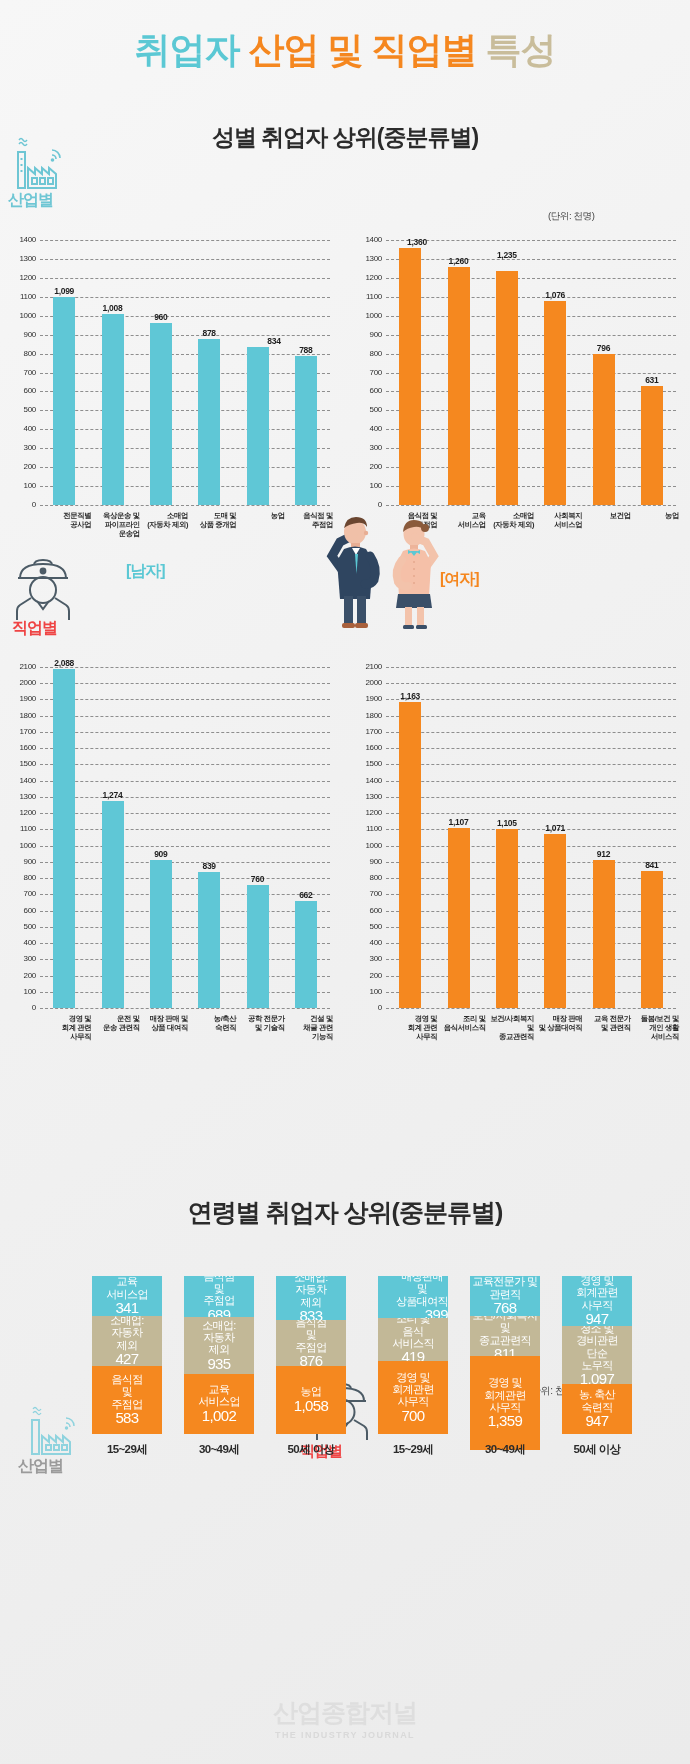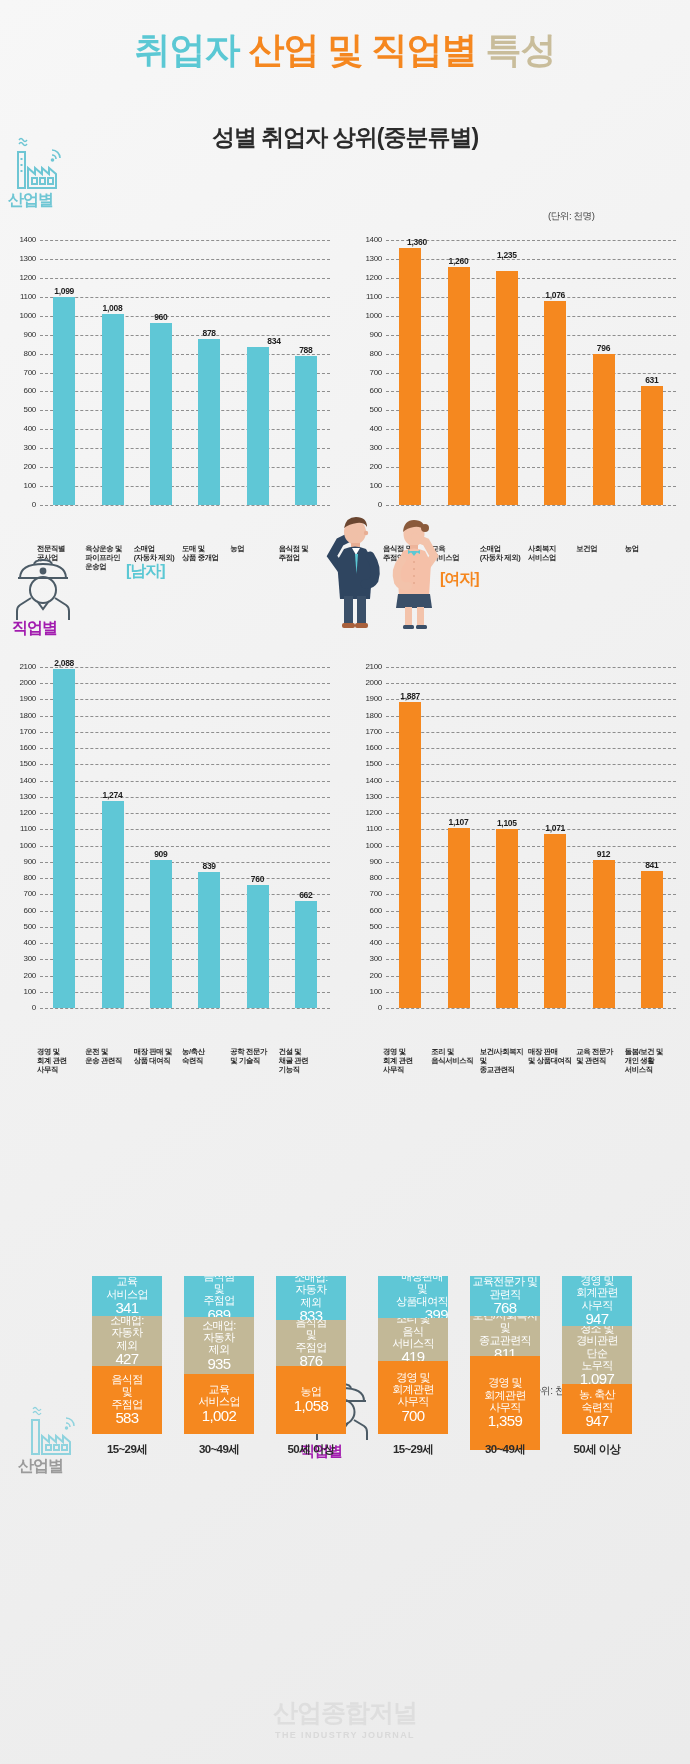--- a/index.html
+++ b/index.html
@@ -36,21 +36,21 @@
     position: absolute; font-size: 9.5px; color: #444; letter-spacing: -0.4px;
   }
 
   
   .side-icon { position: absolute; }
   .side-label {
     position: absolute; font-size: 16px; font-weight: bold;
     letter-spacing: -1px;
   }
   .lbl-industry { color: #6ec6d4; }
-  .lbl-job { color: #a21caf; }
+  .lbl-job { color: #ef4444; }
 
   .gender-label {
     position: absolute; font-size: 16px; font-weight: bold; letter-spacing: -1px;
   }
 
   
   .chart { position: absolute; }
   .ylab {
     position: absolute; font-size: 8px; color: #2f2f2f; text-align: right;
     width: 26px; letter-spacing: -0.3px; line-height: 1;
@@ -61,21 +61,21 @@
   }
   .bar { position: absolute; bottom: 0; }
   .bar-cyan { background: #5fc7d6; }
   .bar-orange { background: #f5881f; }
   .bval {
     position: absolute; font-size: 8.5px; font-weight: bold; color: #1e1e1e;
     text-align: center; white-space: nowrap; letter-spacing: -0.3px;
   }
   .xlab {
     position: absolute; font-size: 7.4px; font-weight: bold; color: #2b2b2b;
-    text-align: left; line-height: 1.22; letter-spacing: -0.4px; margin-top: 33px;
+    text-align: right; line-height: 1.22; letter-spacing: -0.4px;
   }
 
   
   .stack { position: absolute; width: 76px; }
   .seg {
     width: 100%; color: #fff; text-align: center;
     display: flex; flex-direction: column; align-items: center; justify-content: center;
     line-height: 1.12; letter-spacing: -0.6px; overflow: hidden;
   }
   .seg .nm { font-size: 11px; }
@@ -476,21 +476,21 @@
       <div class="ylab" style="left: 4px; top: 72.9524px;">1700</div>
       <div class="grid" style="left: 34px; top: 60.7143px; width: 290px;"></div>
       <div class="ylab" style="left: 4px; top: 56.7143px;">1800</div>
       <div class="grid" style="left: 34px; top: 44.4762px; width: 290px;"></div>
       <div class="ylab" style="left: 4px; top: 40.4762px;">1900</div>
       <div class="grid" style="left: 34px; top: 28.2381px; width: 290px;"></div>
       <div class="ylab" style="left: 4px; top: 24.2381px;">2000</div>
       <div class="grid" style="left: 34px; top: 12px; width: 290px;"></div>
       <div class="ylab" style="left: 4px; top: 8px;">2100</div>
       <div class="bar bar-orange" style="left: 47.1667px; top: 46.5871px; width: 22px; height: 306.413px;"></div>
-      <div class="bval" style="left: 34.1667px; top: 35.5871px; width: 48px;">1,887</div>
+      <div class="bval" style="left: 34.1667px; top: 35.5871px; width: 48px;">1,163</div>
       <div class="xlab" style="left: 31px; top: 359px; width: 54.3333px;">
         <div>경영 및</div>
         <div>회계 관련</div>
         <div>사무직</div>
       </div>
       <div class="bar bar-orange" style="left: 95.5px; top: 173.244px; width: 22px; height: 179.756px;"></div>
       <div class="bval" style="left: 82.5px; top: 162.244px; width: 48px;">1,107</div>
       <div class="xlab" style="left: 79.3333px; top: 359px; width: 54.3333px;">
         <div>조리 및</div>
         <div>음식서비스직</div>
@@ -516,20 +516,21 @@
       </div>
       <div class="bar bar-orange" style="left: 288.833px; top: 216.438px; width: 22px; height: 136.562px;"></div>
       <div class="bval" style="left: 275.833px; top: 205.438px; width: 48px;">841</div>
       <div class="xlab" style="left: 272.667px; top: 359px; width: 54.3333px;">
         <div>돌봄/보건 및</div>
         <div>개인 생활</div>
         <div>서비스직</div>
       </div>
     </div>
 
+  <div class="section-title" id="sec2">연령별 취업자 상위(중분류별)</div>
 
   <div class="side-icon" style="left:24px; top:1400px;">
     <svg width="58" height="58" viewBox="0 0 58 58">
       <g fill="none" stroke="#8fd3de" stroke-width="2">
         <path d="M8 20 h7 v34 h-7 z"></path>
         <path d="M18 54 V36 l7 6 V36 l7 6 V36 l7 6 V36 l7 6 V54 z"></path>
         <rect x="22" y="45" width="5" height="5"></rect>
         <rect x="30" y="45" width="5" height="5"></rect>
         <rect x="38" y="45" width="5" height="5"></rect>
         <path d="M9 13 q2 -3 4 0 t4 0" stroke-width="1.3"></path>

